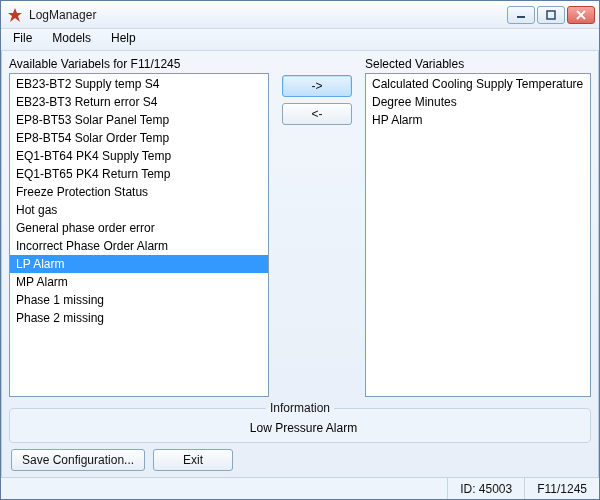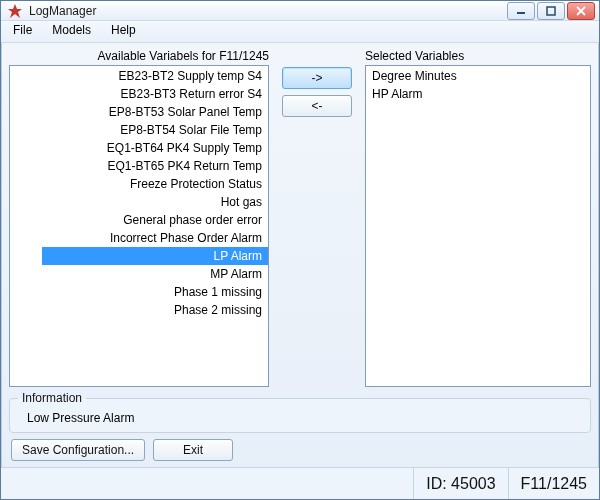--- a/index.html
+++ b/index.html
@@ -13,21 +13,21 @@
     overflow: hidden;
   }
   .window {
     width: 600px; height: 500px;
     border: 1px solid #5a7ca0;
     background: linear-gradient(#f3f7fc, #e6eef8);
     display: flex; flex-direction: column;
     box-shadow: 0 0 0 1px #b8cde2 inset;
   }
   .titlebar {
-    height: 20px;
+    height: 28px;
     background: linear-gradient(#fdfefe, #e6eef8);
     display:flex; align-items:center;
     padding: 0 4px 0 6px;
     border-bottom: 1px solid #d0dae6;
   }
   .titlebar .app-icon { width:16px; height:16px; margin-right:6px; }
   .titlebar .title { flex:0 0 auto; font-size:12px; color:#1a1a1a; }
   .titlebar .spacer { flex:1; }
   .winbtns { display:flex; gap:2px; }
   .winbtn {
@@ -54,30 +54,30 @@
   .client {
     flex:1;
     padding: 6px 8px 4px 8px;
     display:flex; flex-direction:column;
     gap:4px;
   }
   fieldset.group {
     border:1px solid #c8d4e2;
     border-radius:4px;
     background: #eef4fb;
-    margin:0; padding:4px 8px 8px 8px;
+    margin:0; padding:4px 8px 8px 8px;text-align:center;
   }
   fieldset.group > legend {
     font-size:12px; padding:0 4px; color:#111;
   }
   .top-row {
     flex:1; display:flex; gap:8px; min-height:0;
   }
   .col-left, .col-right { display:flex; flex-direction:column; min-width:0; }
-  .col-left { width: 260px; text-align: right; }
+  .col-left { width: 260px; }
   .col-right { flex:1; }
   .col-mid {
     width: 80px;
     display:flex; flex-direction:column;
     align-items:center;
     padding-top: 18px;
     gap:6px;
   }
   .label { font-size:12px; margin-bottom:2px; }
   .listbox-wrap {
@@ -90,21 +90,21 @@
     flex:1; overflow-y:scroll; overflow-x:hidden;
     padding:1px 0;
   }
   .listbox .item {
     padding:2px 6px;
     white-space:nowrap; overflow:hidden; text-overflow:ellipsis;
     font-size:12px;
     cursor:default;
   }
   .listbox .item.selected {
-    background:#3399ff; color:#fff;margin-left:32px;
+    background:#3399ff; color:#fff;
   }
   
   .listbox::-webkit-scrollbar { width:16px; }
   .listbox::-webkit-scrollbar-track { background:#f0f0f0; border-left:1px solid #d0d0d0; }
   .listbox::-webkit-scrollbar-thumb { background:#c4c4c4; border:1px solid #a8a8a8; }
   .listbox::-webkit-scrollbar-button { height:16px; background:#e8e8e8; border:1px solid #b8b8b8; }
   .btn {
     min-width:70px; height:22px;
     border:1px solid #8aa6c1;
     border-radius:3px;
@@ -121,25 +121,25 @@
   }
   .info-box {
     height:42px;
   }
   .info-text { font-size:12px; padding:2px 2px;margin-left:7px; }
   .bottom-buttons {
     display:flex; gap:8px;
     padding: 2px 2px 2px 2px;
   }
   .statusbar {
-    height:32px;
+    height:22px;
     border-top:1px solid #c8d4e2;
     background:#eef4fb;
     display:flex; align-items:center;
-    font-size:16px;
+    font-size:12px;
     color:#111;
   }
   .statusbar .cell {
     padding:0 12px;
     border-left:1px solid #c8d4e2;
     height:100%; display:flex; align-items:center;
   }
   .statusbar .filler { flex:1; }
 </style>
 </head>
@@ -185,21 +185,21 @@
 
     <div class="top-row">
 
       <div class="col-left">
         <div class="label">Available Variabels for F11/1245</div>
         <div class="listbox-wrap">
           <div class="listbox" id="available-list">
               <div class="item">EB23-BT2 Supply temp S4</div>
               <div class="item">EB23-BT3 Return error S4</div>
               <div class="item">EP8-BT53 Solar Panel Temp</div>
-              <div class="item">EP8-BT54 Solar File Temp</div>
+              <div class="item">EP8-BT54 Solar Order Temp</div>
               <div class="item">EQ1-BT64 PK4 Supply Temp</div>
               <div class="item">EQ1-BT65 PK4 Return Temp</div>
               <div class="item">Freeze Protection Status</div>
               <div class="item">Hot gas</div>
               <div class="item">General phase order error</div>
               <div class="item">Incorrect Phase Order Alarm</div>
               <div class="item selected">LP Alarm</div>
               <div class="item">MP Alarm</div>
               <div class="item">Phase 1 missing</div>
               <div class="item">Phase 2 missing</div>
@@ -209,20 +209,21 @@
 
       <div class="col-mid">
         <div class="btn primary">-&gt;</div>
         <div class="btn">&lt;-</div>
       </div>
 
       <div class="col-right">
         <div class="label">Selected Variables</div>
         <div class="listbox-wrap">
           <div class="listbox" id="selected-list" style="overflow-y:hidden;">
+              <div class="item">Calculated Cooling Supply Temperature</div>
               <div class="item">Degree Minutes</div>
               <div class="item">HP Alarm</div>
             </div>
         </div>
       </div>
 
     </div>
 
     <fieldset class="group info-box">
       <legend>Information</legend>

